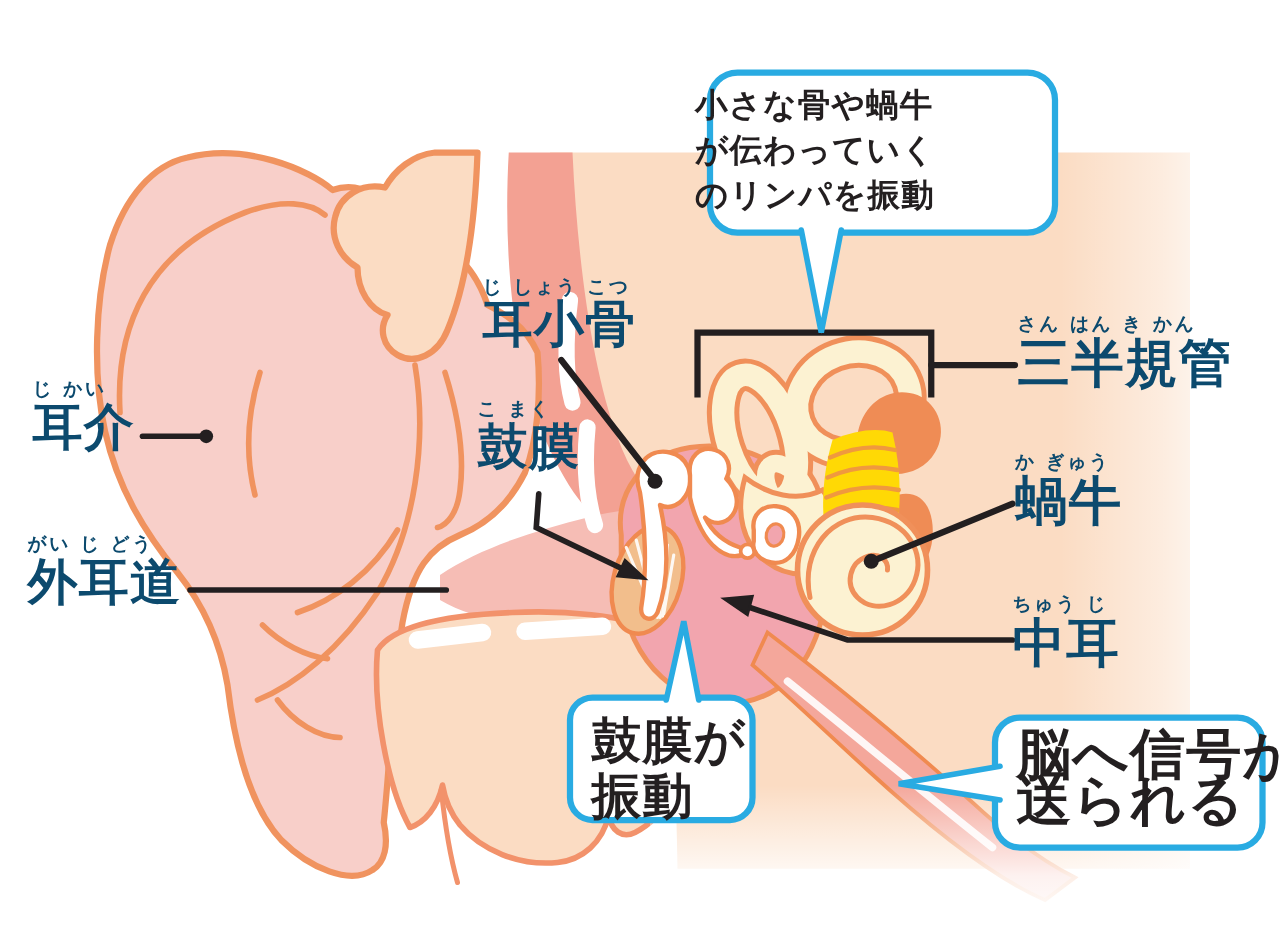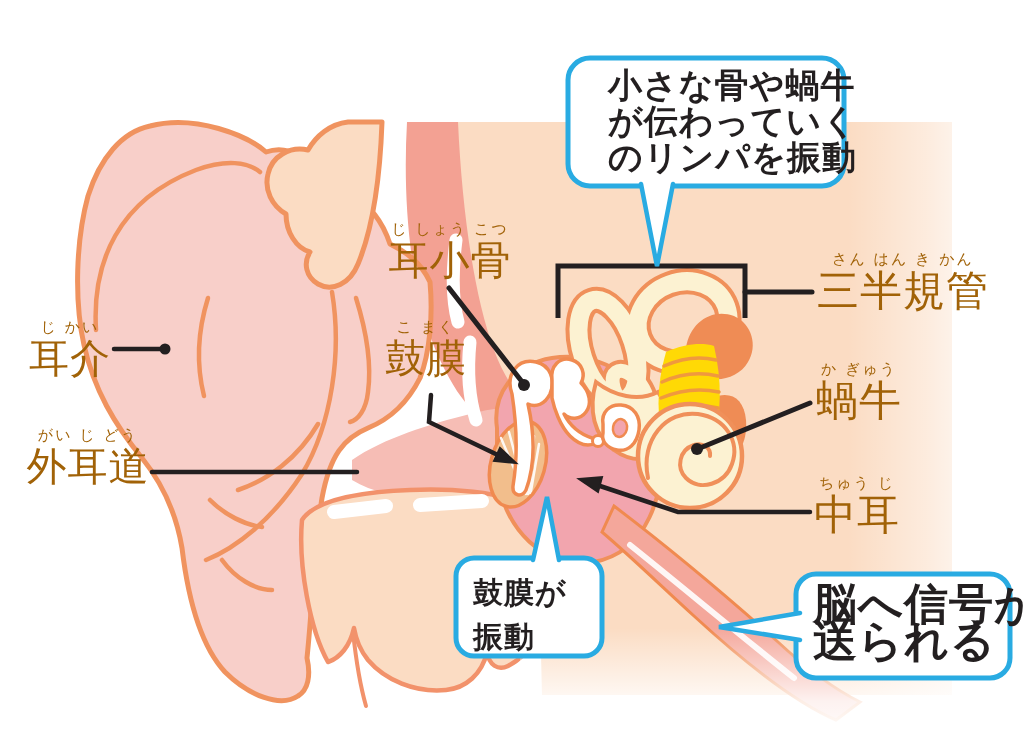--- a/index.html
+++ b/index.html
@@ -1,27 +1,27 @@
 <!DOCTYPE html>
 <html><head>
 <meta charset="utf-8">
 <style>
   html,body{margin:0;padding:0;background:#ffffff;}
   #stage{
     position:relative;width:1024px;height:740px;overflow:hidden;background:#ffffff;
     font-family:"DejaVu Sans","Liberation Sans",sans-serif;
   }
   #art{position:absolute;left:0;top:0;width:1024px;height:740px;}
-  .lbl{position:absolute;color:#a16207;font-weight:400;text-align:center;z-index:30;}
+  .lbl{position:absolute;color:#0c4a6e;font-weight:700;text-align:left;z-index:30;}
   .furi{font-size:15px;letter-spacing:2px;line-height:1;white-space:nowrap;margin-bottom:3px;}
   .main{font-size:40px;line-height:1;letter-spacing:1px;white-space:nowrap;}
   .main.sz42{font-size:42px;}
   .callout-text{position:absolute;font-weight:700;color:#231F20;z-index:40;white-space:nowrap;}
-  .ct-top{left:608px;top:67px;font-size:34px;line-height:36px;letter-spacing:1px;}
-  .ct-drum{left:473px;top:571px;font-size:30px;line-height:44px;letter-spacing:1px;}
+  .ct-top{left:556px;top:67px;font-size:26px;line-height:36px;letter-spacing:1px;}
+  .ct-drum{left:473px;top:571px;font-size:40px;line-height:44px;letter-spacing:1px;}
   .ct-brain{left:813px;top:585px;font-size:44px;line-height:37px;letter-spacing:1px;}
 </style>
 </head>
 <body>
 
 <div id="stage">
 
 <svg id="art" viewBox="0 0 1024 740" aria-hidden="true">
   <defs>
     <linearGradient id="fadeR" x1="0" y1="0" x2="1" y2="0">
@@ -185,21 +185,21 @@
       <path d="M533,560 L547,497 L559,560" fill="none" stroke="#29ABE2" stroke-width="4.5" stroke-linecap="round"></path>
     </g>
     <g>
       <rect x="796" y="574" width="214" height="104" rx="20" fill="#ffffff" stroke="#29ABE2" stroke-width="5"></rect>
       <polygon points="800,613 800,640 719,627" fill="#ffffff"></polygon>
       <path d="M800,613 L719,627 L800,640" fill="none" stroke="#29ABE2" stroke-width="4.5" stroke-linecap="round"></path>
     </g>
   </g>
 </svg>
 
-  <div class="lbl" style="left:26px;top:304px;width:88px;margin-top:16px;">
+  <div class="lbl" style="left:26px;top:304px;width:88px;">
     <div class="furi">じ かい</div>
     <div class="main">耳介</div>
   </div>
 
   <div class="lbl" style="left:22px;top:428px;width:132px;">
     <div class="furi">がい じ どう</div>
     <div class="main">外耳道</div>
   </div>
 
   <div class="lbl" style="left:386px;top:222px;width:128px;">

